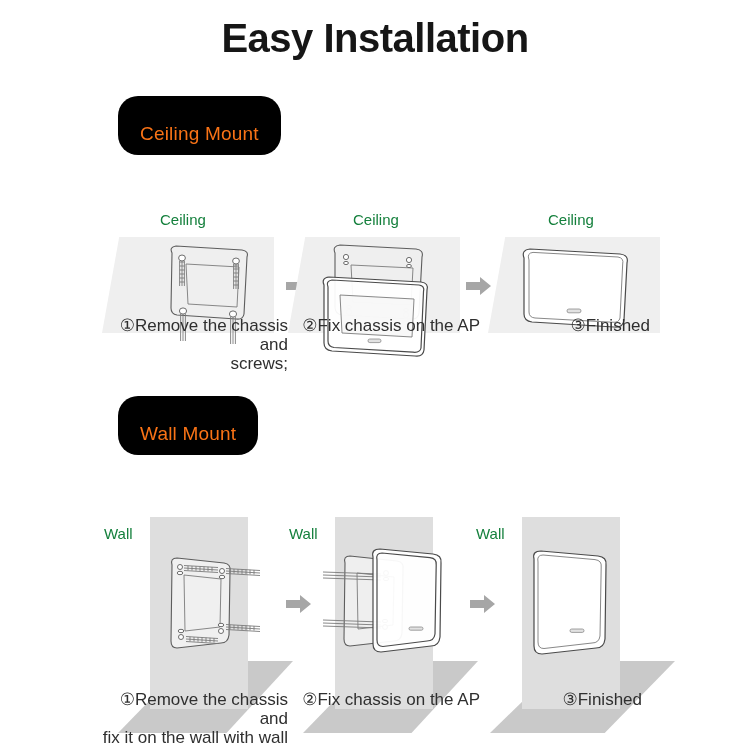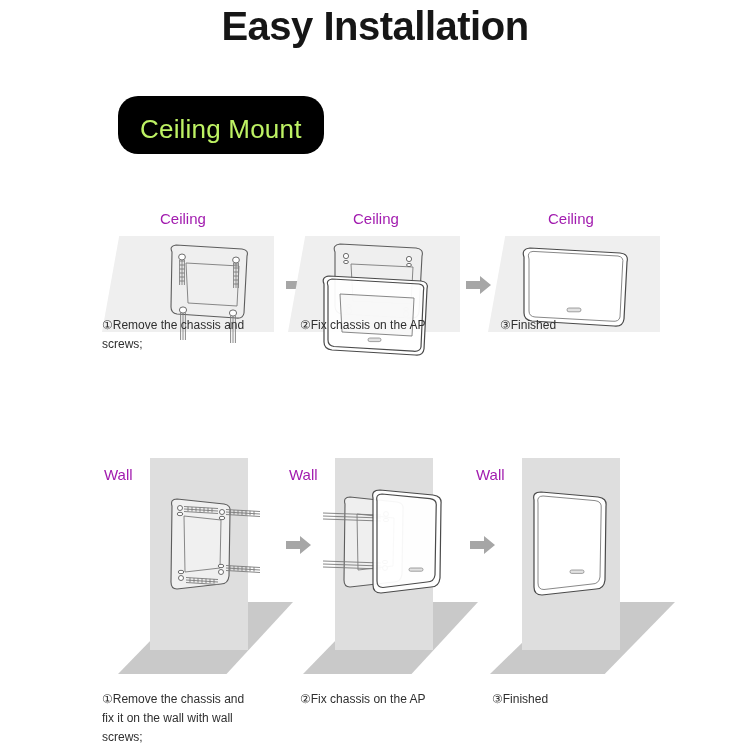--- a/index.html
+++ b/index.html
@@ -16,58 +16,59 @@
     position: relative;
   }
 
   .page-title {
     text-align: center;
     font-size: 40px;
     font-weight: bold;
     color: #161616;
     letter-spacing: -0.5px;
     margin: 0;
+    padding-top: 12px;
     line-height: 52px;
   }
 
   .section {
     position: absolute;
     left: 0;
     width: 750px;
   }
   .section-ceiling { top: 96px; }
   .section-wall { top: 396px; }
 
   .badge {
     display: inline-block;
     background: #000000;
-    color: #bef264;
+    color: #f97316;
     border-radius: 20px;
-    font-size: 26px;
+    font-size: 19px;
     line-height: 1;
-    padding: 20px 22px 12px 22px;
+    padding: 28px 22px 12px 22px;
     margin-left: 118px;
     letter-spacing: 0.2px;
   }
 
   
   .steps {
     position: relative;
     width: 750px;
   }
 
   .step {
     position: absolute;
     top: 0;
   }
 
   .surface-label {
     position: absolute;
     font-size: 15px;
-    color: #a21caf;
+    color: #15803d;
     white-space: nowrap;
     text-align: right;
   }
 
   
   .ceiling-slab {
     position: absolute;
     background: #efefef;
   }
 
@@ -82,24 +83,24 @@
   }
 
   .arrow {
     position: absolute;
     width: 26px;
     height: 22px;
   }
 
   .caption {
     position: absolute;
-    font-size: 12px;
+    font-size: 17px;
     line-height: 19px;
     color: #2f2f2f;
-    text-align: left;
+    text-align: right;
   }
 
   svg { display: block; overflow: visible; }
   .ln { fill: none; stroke: #5d5d5d; stroke-width: 1.1; }
   .ln-thin { fill: none; stroke: #7a7a7a; stroke-width: 0.9; }
   .ln-dark { fill: none; stroke: #4a4a4a; stroke-width: 1.2; }
   .screw { fill: #ffffff; stroke: #5d5d5d; stroke-width: 0.9; }
   .led { fill: #e2e2e2; stroke: #8a8a8a; stroke-width: 0.8; }
 </style>
 </head>
@@ -213,20 +214,21 @@
     <div>②Fix chassis on the AP</div>
   </div>
   <div class="caption" style="left:500px; top:220px; width:150px;">
     <div>③Finished</div>
   </div>
 
 </div>
 
 <div class="section section-wall">
 
+  <div class="badge">Wall Mount</div>
 
   <div class="steps">
 
     <div class="step" style="left:100px; top:58px; width:200px; height:215px;">
       <div class="surface-label" style="left:4px; top:12px;">Wall</div>
       <div class="wall-shadow" style="left:18px; top:148px; width:175px; height:72px; clip-path: polygon(40% 0%, 100% 0%, 62% 100%, 0% 100%);"></div>
       <div class="wall-slab" style="left:50px; top:4px; width:98px; height:192px;"></div>
       <svg width="200" height="215" viewBox="0 0 200 215" style="position:absolute;left:0;top:0;">
 
         <path class="ln" d="M72,52 Q70,45 77,45 L124,50 Q131,51 130,58 L129,122 Q128,130 121,130 L77,135 Q71,135 71,128 Z" style="fill:#ffffff; fill-opacity:0.55;"></path>

